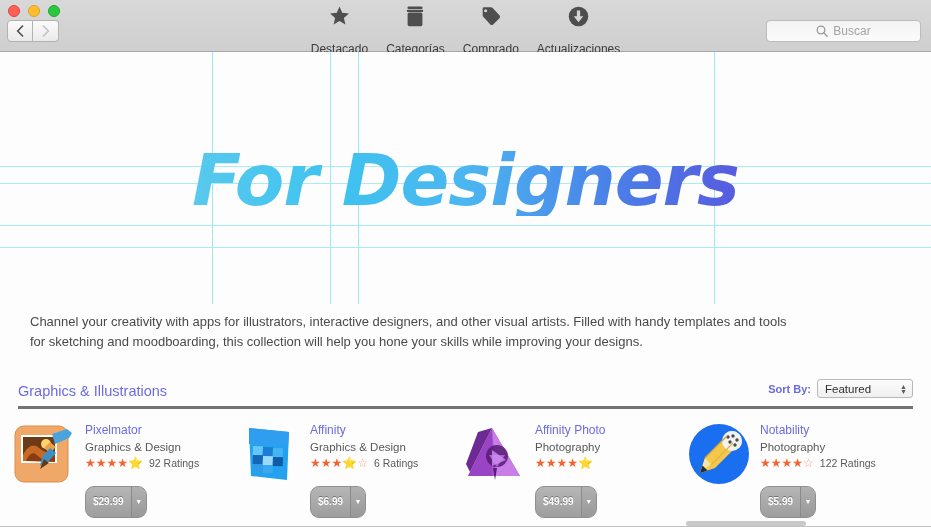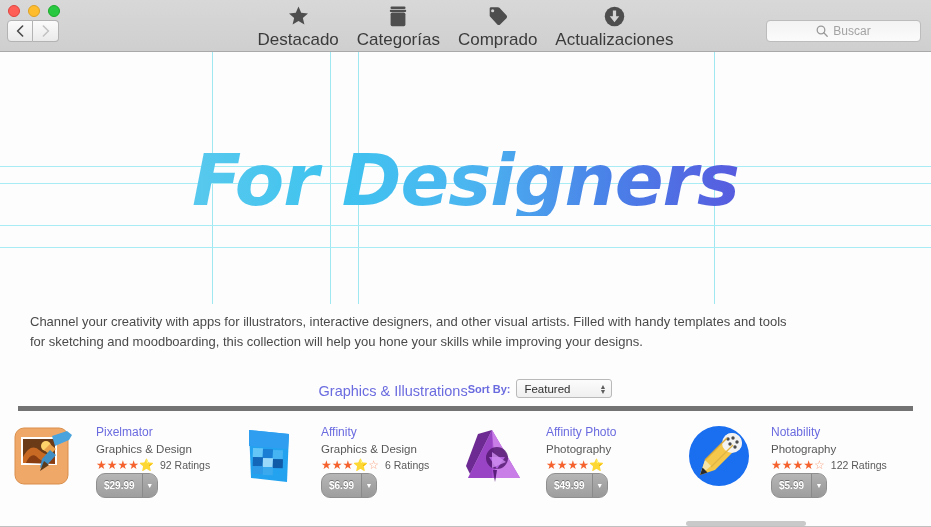--- a/index.html
+++ b/index.html
@@ -54,21 +54,21 @@
   .tab {
     display: flex; flex-direction: column; align-items: center;
     padding: 2px 9px 0 9px;
     cursor: default;
   }
   .tab .ticon {
     height: 24px; display: flex; align-items: center; justify-content: center;
     color: #4e4e4e;
   }
   .tab .tlabel {
-    font-size: 17px; color: #3b3b3b; margin-top: 2px;
+    font-size: 12px; color: #3b3b3b; margin-top: 14px;
     white-space: nowrap;
   }
 
   .search {
     position: absolute; right: 10px; top: 20px;
     width: 155px; height: 22px;
     background: linear-gradient(to bottom, #f3f3f3, #fbfbfb);
     border: 1px solid #bcbcbc; border-radius: 4px;
     display: flex; align-items: center; justify-content: center;
     gap: 5px;
@@ -118,22 +118,22 @@
     line-height: 1.55;
     color: #4a4a4a;
     max-width: 830px;
   }
 
   
   .section-head {
     position: relative;
     margin: 27px 18px 0 18px;
     padding-bottom: 7px;
-    border-bottom: 5px solid #737373;
-    display: flex; align-items: flex-end; justify-content: center;
+    border-bottom: 3px solid #737373;
+    display: flex; align-items: flex-end; justify-content: space-between;
   }
   .section-title {
     font-size: 14.5px; color: #6b6be0;
   }
   .sort-wrap { display: flex; align-items: center; gap: 6px; padding-bottom: 1px; }
   .sort-label { font-size: 11px; font-weight: bold; color: #6b6be0; }
   .sort-select {
     position: relative;
     width: 96px; height: 19px;
     background: linear-gradient(to bottom, #fcfcfc, #efefef);
@@ -149,34 +149,34 @@
   }
 
   
   .apps {
     display: flex;
     margin: 11px 12px 0 12px;
   }
   .app {
     display: flex; align-items: flex-start;
     width: 225px;
-    gap: 20px;
+    gap: 9px;
   }
   .app-icon { width: 64px; height: 64px; flex: 0 0 64px; margin-top: 2px; }
   .app-info { padding-top: 3px; }
   .app-name { font-size: 12px; color: #6b6be0; line-height: 1.3; }
   .app-cat { font-size: 11.5px; color: #585858; line-height: 1.45; }
   .rating-row { display: flex; align-items: center; gap: 6px; margin-top: 1px; }
   .stars { font-size: 12px; letter-spacing: 0px; color: #f5622d; line-height: 1; white-space: nowrap; }
   .star-empty { color: #f9a583; }
   .ratings-count { font-size: 10.5px; color: #5a5a5a; }
   .price-btn {
-    margin-top: 2px;
+    margin-top: 17px;
     display: inline-flex; align-items: stretch;
-    height: 25px;
+    height: 32px;
     border: 1px solid #8f8f8f; border-radius: 9px;
     background: linear-gradient(to bottom, #b6b6b6, #9e9e9e);
     overflow: hidden;
   }
   .price-val {
     display: flex; align-items: center; padding: 0 7px;
     font-size: 10px; font-weight: bold; color: #fff;
     text-shadow: 0 -1px 0 rgba(0,0,0,.35);
   }
   .price-arrow {

